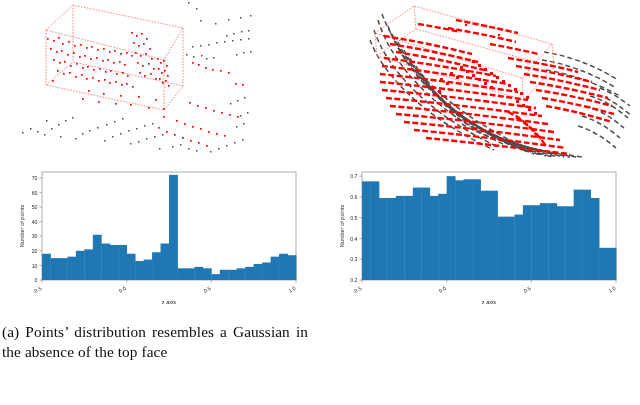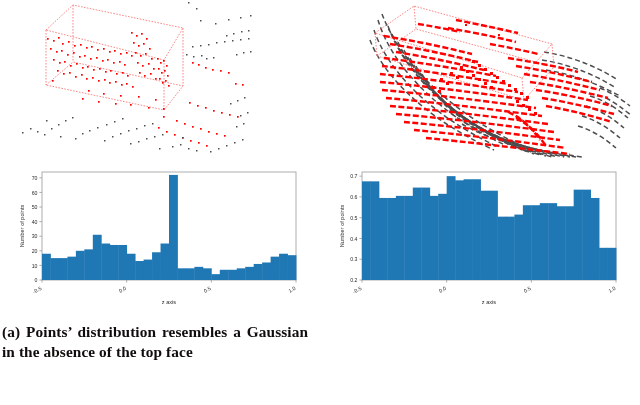--- a/index.html
+++ b/index.html
@@ -41,21 +41,21 @@
     position: absolute;
     top: 322px;
     width: 306px;
     font-size: 15.3px;
     line-height: 1.31;
     color: #100d0c;
     text-align: justify;
     text-align-last: left;
     letter-spacing: 0.1px;
   }
-  .caption-left  { left: 2px; font-weight: bold; }
+  .caption-left  { left: 2px; }
   .caption .lbl { white-space: nowrap; }
 </style>
 </head>
 <body>
 
 <div id="figure">
 
   <div class="panel panel-left">
 
     <div class="cloud-wrap">

